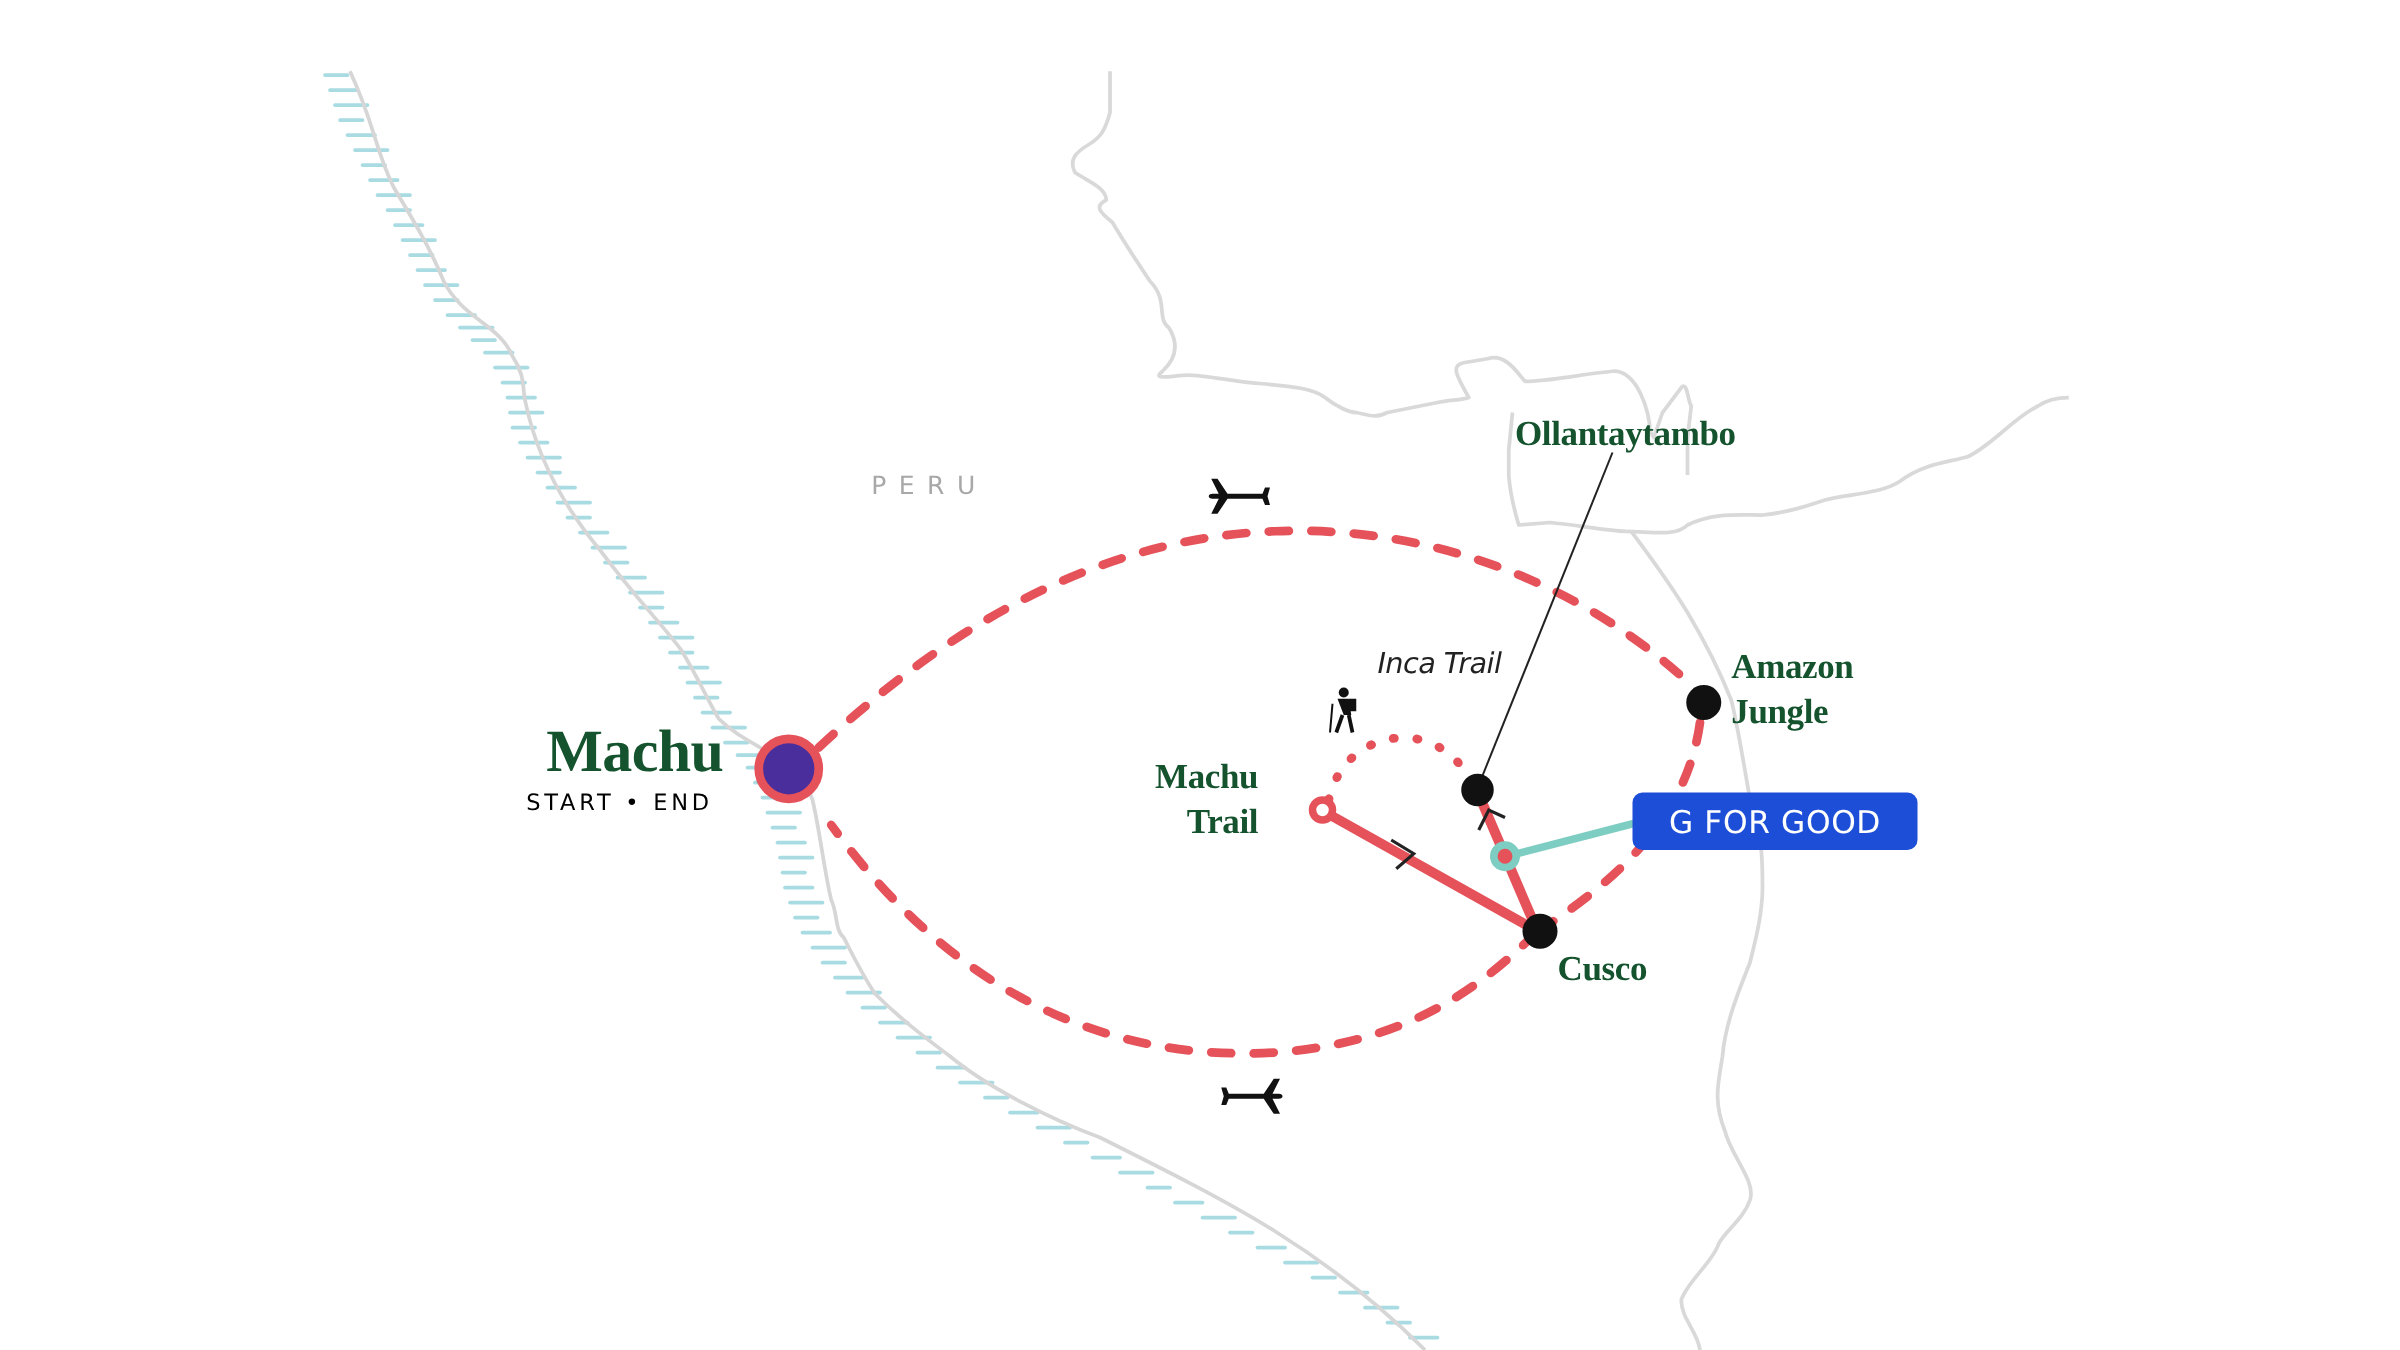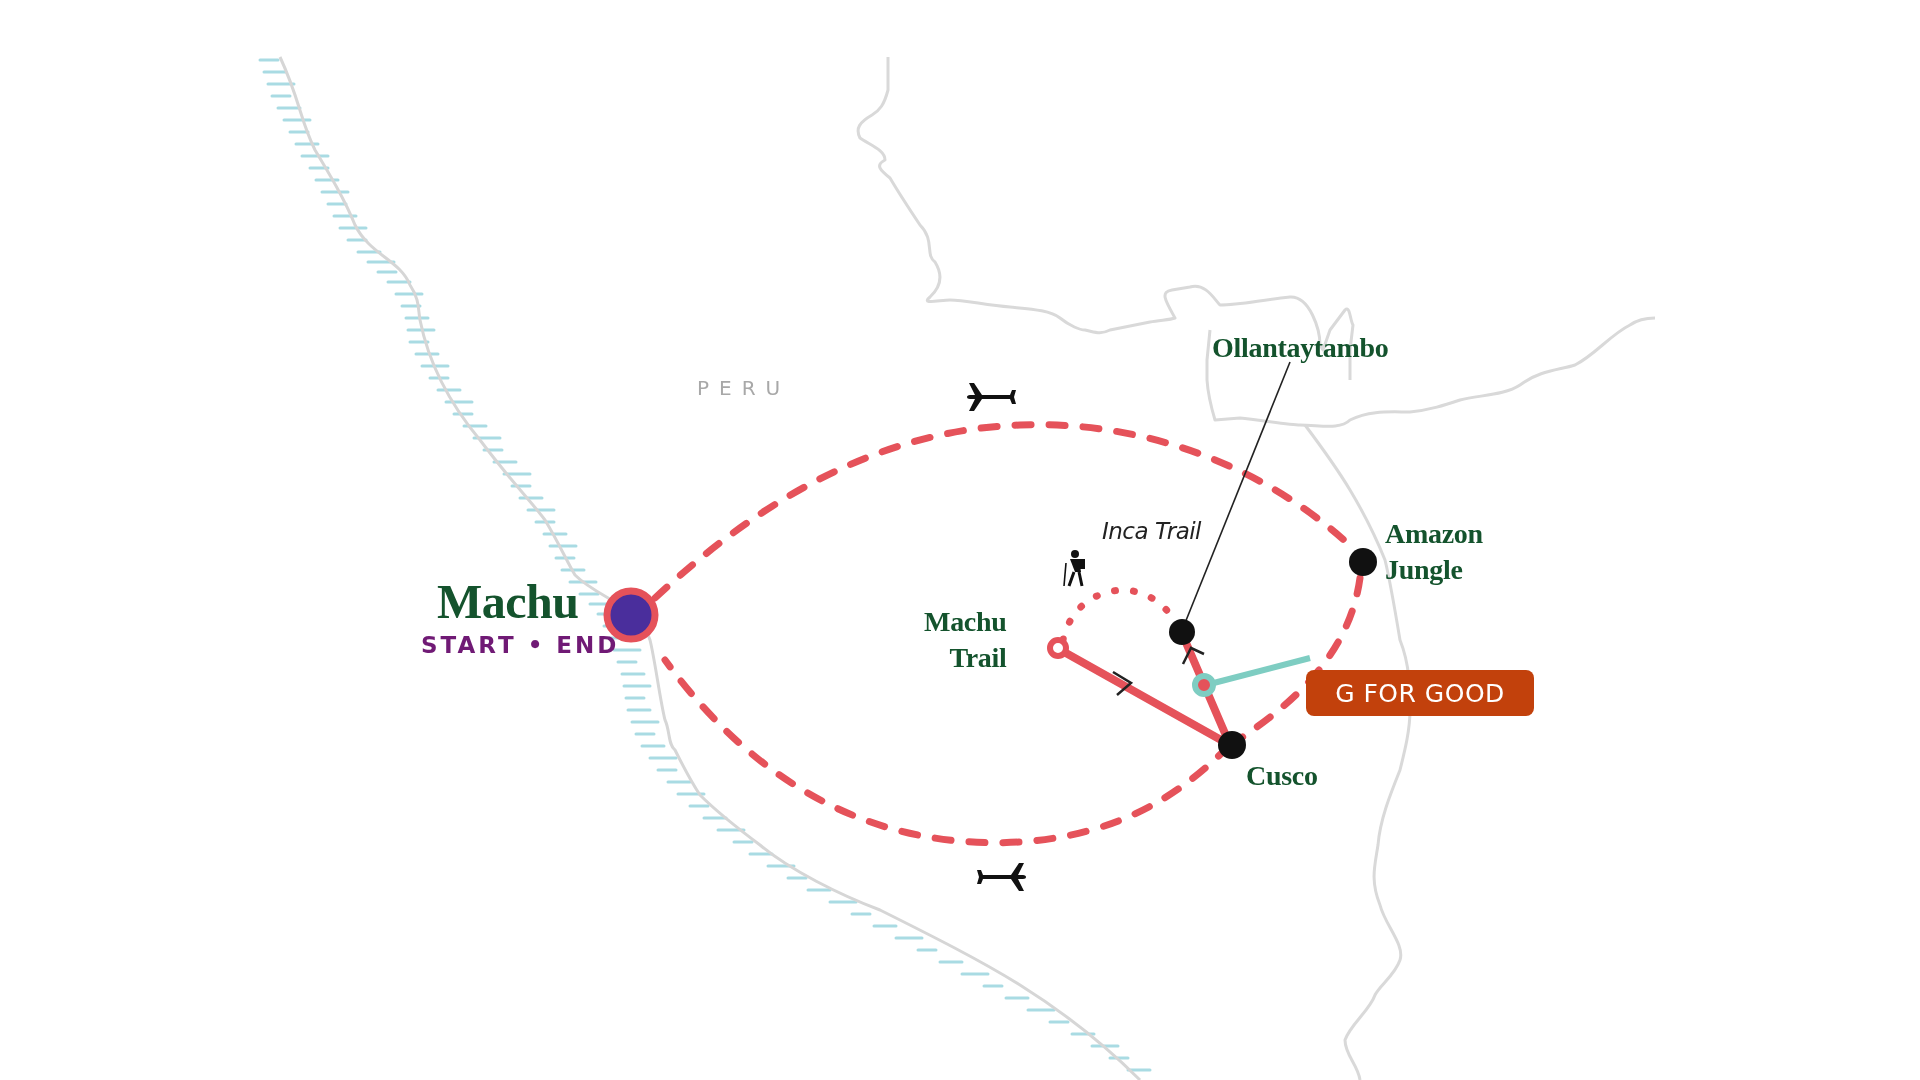--- a/index.html
+++ b/index.html
@@ -1,24 +1,24 @@
 <!DOCTYPE html>
 <html><head>
 <meta charset="utf-8">
 <style>
   html, body { margin: 0; padding: 0; background: #ffffff; }
   body { width: 1920px; height: 1080px; overflow: hidden; position: relative; font-family: "Liberation Sans", sans-serif; }
   #map { position: absolute; left: 0; top: 0; width: 1920px; height: 1080px; }
   .lbl { position: absolute; color: #14532d; font-family: Liberation Serif, serif; font-weight: bold; white-space: nowrap; }
   .lbl-city { font-size: 28px; line-height: 36px; letter-spacing: -0.3px; }
   .lbl-lima { font-size: 48px; line-height: 56px; letter-spacing: -0.5px; }
-  .lbl-startend { color: #701a75; font-size: 23px; letter-spacing: 3px; font-family: "DejaVu Sans", sans-serif; font-weight: bold; }
+  .lbl-startend { color: #000000; font-size: 18px; letter-spacing: 3px; font-family: "DejaVu Sans", sans-serif; font-weight: normal; }
   .lbl-country { color: #a8a8a8; font-weight: normal; font-size: 20px; letter-spacing: 10px; font-family: "DejaVu Sans", sans-serif; margin-top: 39px; }
   .lbl-trail { font-style: italic; font-weight: normal; font-size: 23px; color: #222; font-family: "DejaVu Sans", sans-serif; letter-spacing: -0.5px; margin-left: 44px; }
-  .pill { position: absolute; background: #c2410c; color: #ffffff; border-radius: 8px; font-family: "DejaVu Sans", sans-serif; font-size: 25px; display: flex; align-items: center; justify-content: center; letter-spacing: 0.5px; margin-top: 36px; }
+  .pill { position: absolute; background: #1d4ed8; color: #ffffff; border-radius: 8px; font-family: "DejaVu Sans", sans-serif; font-size: 25px; display: flex; align-items: center; justify-content: center; letter-spacing: 0.5px; }
 </style>
 </head>
 <body>
 
 <svg id="map" viewBox="0 0 1920 1080" xmlns="http://www.w3.org/2000/svg">
 
   <g stroke="#a9dbe3" stroke-width="3" stroke-linecap="round" id="hatch">
       <line x1="260" y1="60" x2="278" y2="60"></line>
       <line x1="264" y1="72" x2="286" y2="72"></line>
       <line x1="268" y1="84" x2="294" y2="84"></line>

